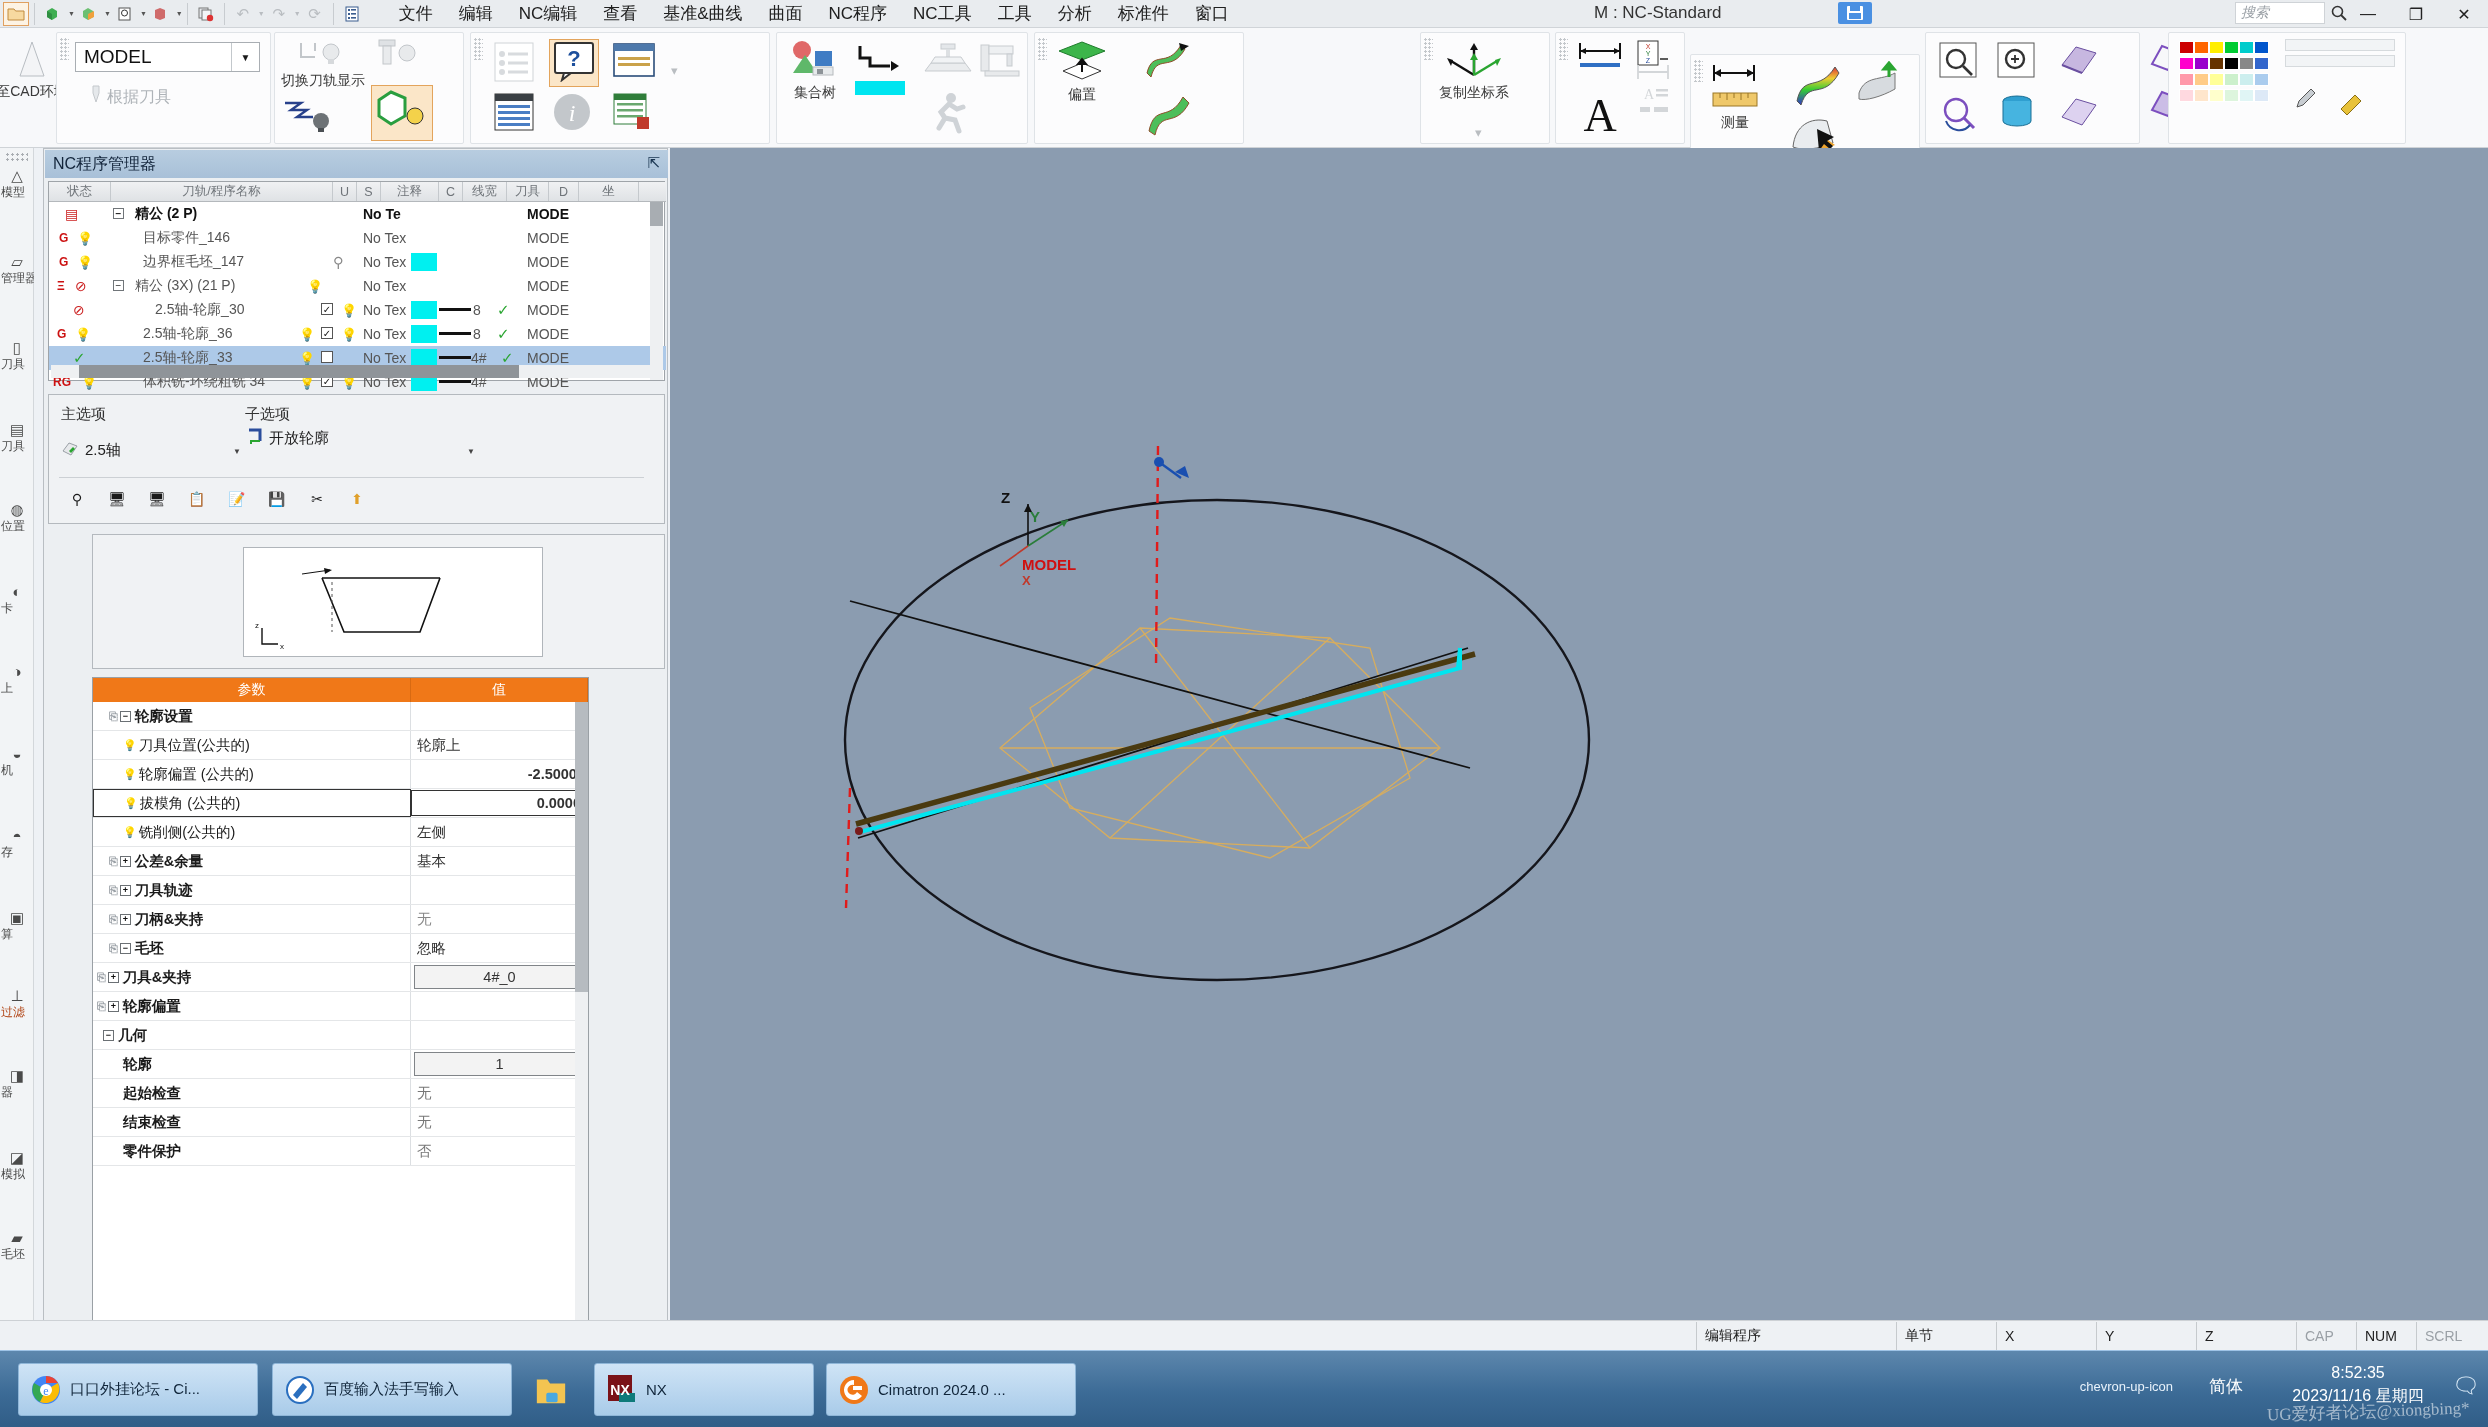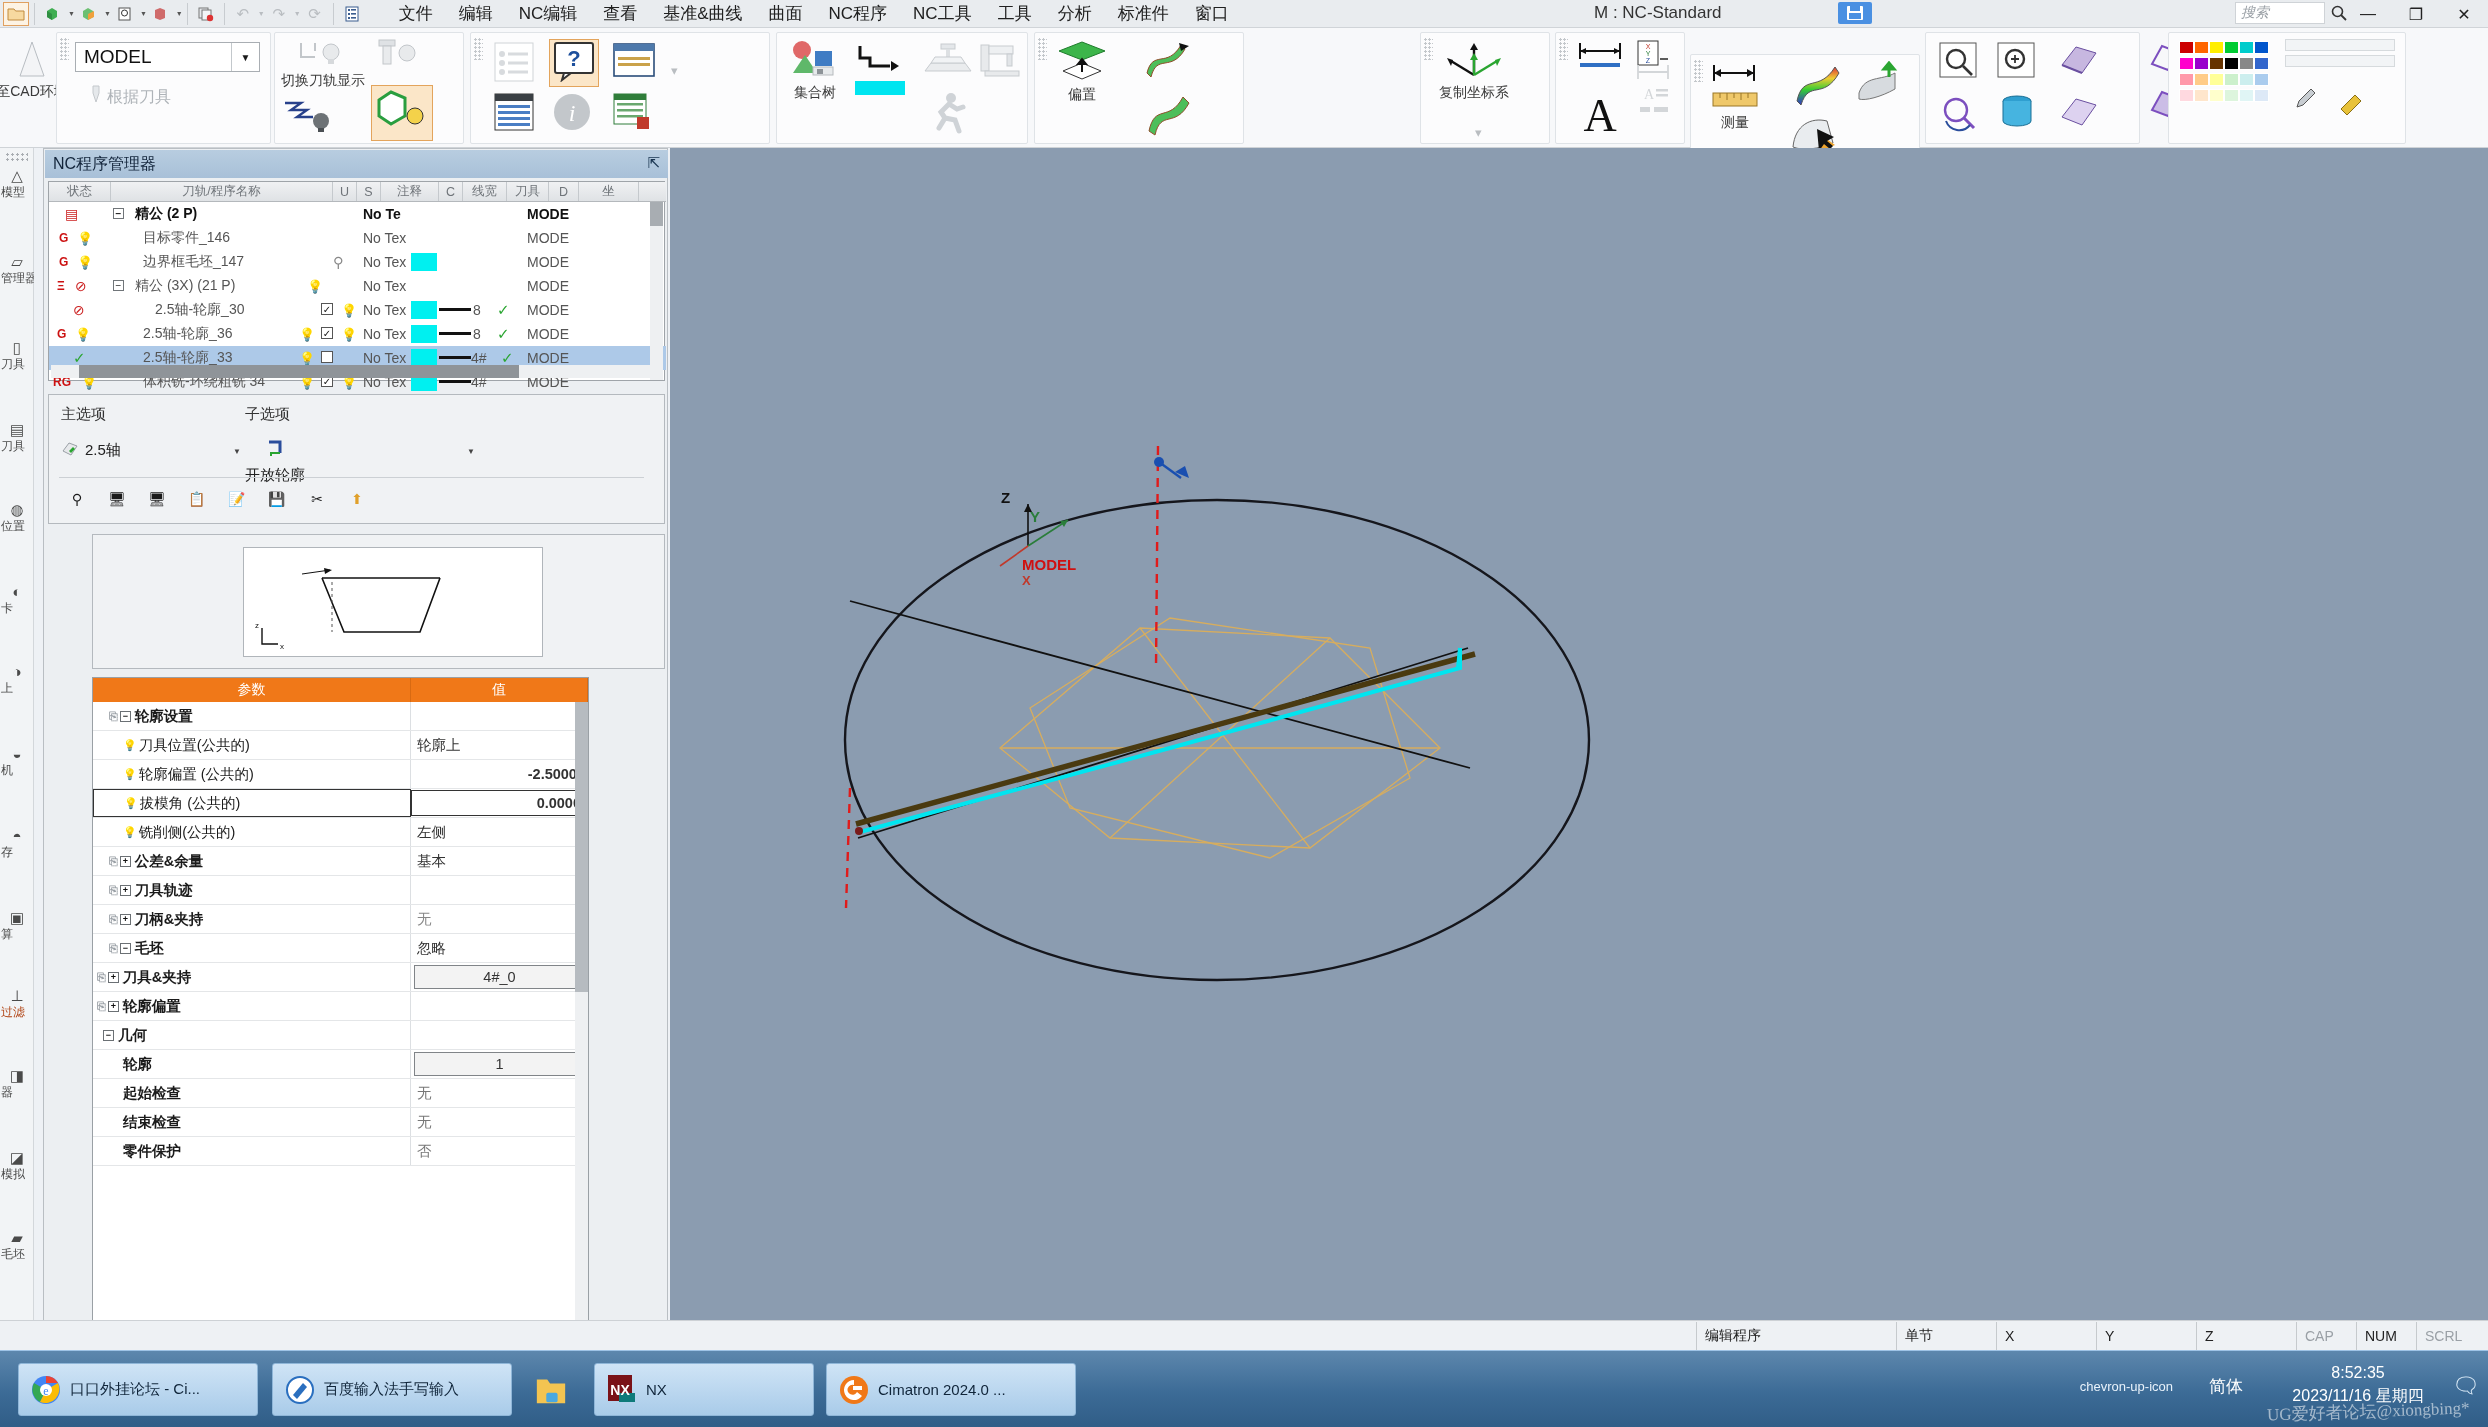--- a/index.html
+++ b/index.html
@@ -1030,21 +1030,21 @@
       <span>
         <svg width="22" height="20" viewBox="0 0 22 20">
             <path d="M4 12 L10 4 L18 7 L12 16 Z" fill="#e7e9eb" stroke="#9aa0a6"></path>
             <path d="M10 12 L14 8 L16 10 L12 14z" fill="#2aa531"></path>
           </svg>
       </span>
       <span>2.5轴</span>
     </div>
     <span class="dcaret" style="position:absolute; left:184px; top:52px;">▼</span>
 
-    <div class="optval" style="left:196px; top:44px;flex-direction:column;">
+    <div class="optval" style="left:196px; top:32px;">
       <span>
         <svg width="20" height="20" viewBox="0 0 20 20">
             <path d="M4 3 h11 v11" fill="none" stroke="#2a4d9c" stroke-width="3"></path>
             <path d="M15 14 h-9 v3" fill="none" stroke="#2aa531" stroke-width="2"></path>
           </svg>
       </span>
       <span>开放轮廓</span>
     </div>
     <span class="dcaret" style="position:absolute; left:418px; top:52px;">▼</span>
 

